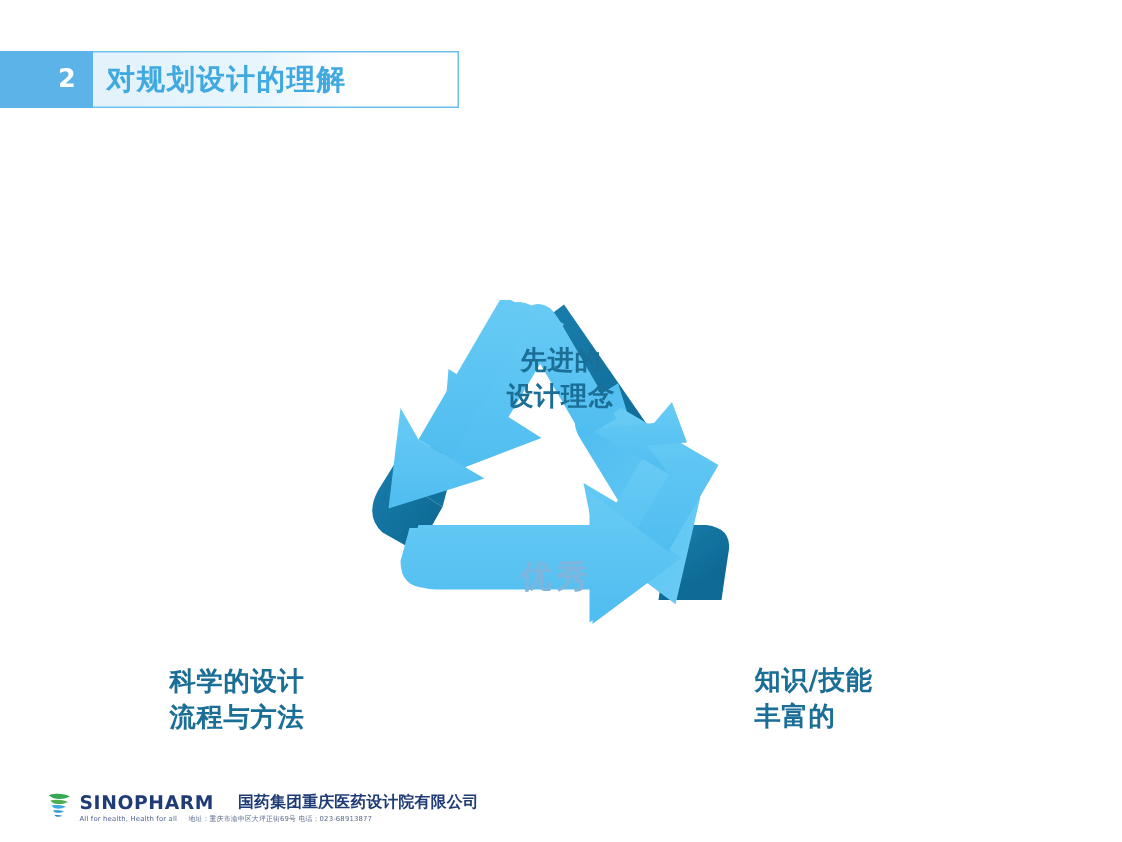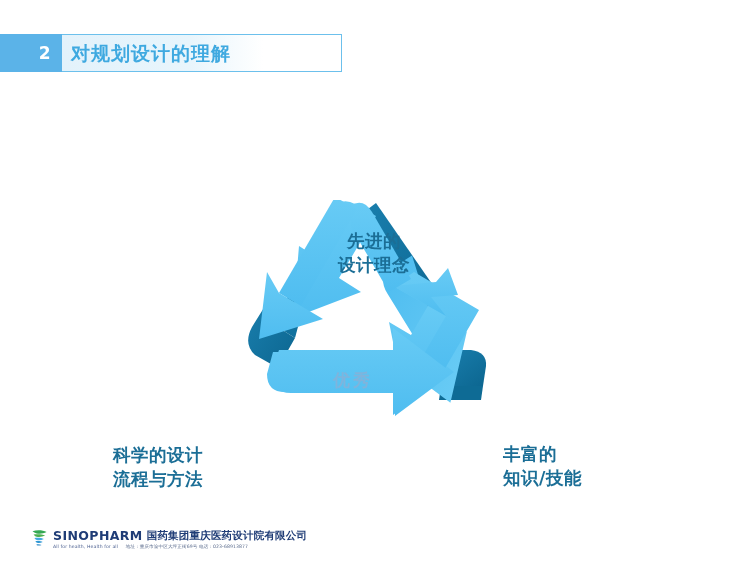--- a/index.html
+++ b/index.html
@@ -41,21 +41,21 @@
     font-size: 17px;
     font-weight: bold;
     display: flex;
     align-items: center;
     justify-content: flex-end;
     padding-right: 11px;
     box-sizing: border-box;
     letter-spacing: 0.5px;
   }
   .header-title-box {
-    width: 280px;
+    width: 244px;
     box-sizing: border-box;
     border: 1px solid #6CC0EC;
     border-left: none;
     background: linear-gradient(to right, #E3F2FB 0%, #E8F5FC 46%, #FFFFFF 72%, #FFFFFF 100%);
     display: flex;
     align-items: center;
     padding-left: 9px;
   }
   .header-title-text {
     color: #3FA9E0;
@@ -76,26 +76,26 @@
   .recycle-svg {
     position: absolute;
     left: 243px;
     top: 104px;
     width: 262px;
     height: 226px;
   }
 
   .center-label {
     position: absolute;
-    left: 300px;
+    left: 318px;
     top: 270px;
     width: 106px;
     text-align: center;
     color: #7FB4DC;
-    font-size: 17px;
+    font-size: 21px;
     font-weight: bold;
     line-height: 1.72;
     letter-spacing: 3px;
     pointer-events: none;
   }
   .center-label span { display: block; }
 
   .node-label {
     position: absolute;
     color: #1B6E96;
@@ -151,21 +151,21 @@
   .footer-brand {
     color: #1F3C76;
     font-size: 12.5px;
     font-weight: bold;
     letter-spacing: 0.4px;
   }
   .footer-company {
     color: #1F3C76;
     font-size: 10.5px;
     font-weight: bold;
-    margin-left: 4px;
+    margin-left: 16px;
     letter-spacing: 0.2px;
   }
   .footer-line2 {
     margin-top: 1px;
     color: #6B7A99;
     font-size: 4.6px;
     letter-spacing: 0.1px;
     white-space: nowrap;
     transform-origin: left top;
   }
@@ -288,22 +288,22 @@
       <span>科学的设计</span>
       <span>流程与方法</span>
     </div>
 
     <div class="node-label node-top">
       <span>先进的</span>
       <span>设计理念</span>
     </div>
 
     <div class="node-label node-right">
+      <span>知识/技能</span>
       <span>丰富的</span>
-      <span>知识/技能</span>
     </div>
   </div>
 
   <div class="footer">
     <svg class="footer-logo-mark" viewBox="0 0 17 19" xmlns="http://www.w3.org/2000/svg">
       <path d="M1.5 2.2 C6 0.6 12 1.0 15.6 3.0 C12.4 4.6 9.0 5.0 5.6 4.4 C4.0 4.0 2.6 3.2 1.5 2.2 Z" fill="#34A853"></path>
       <path d="M2.6 5.6 C6.4 4.8 11.2 5.2 14.2 6.6 C11.4 8.0 8.4 8.4 5.6 7.8 C4.4 7.5 3.4 6.7 2.6 5.6 Z" fill="#4CB050"></path>
       <path d="M3.4 9.0 C6.6 8.4 10.4 8.7 12.9 9.9 C10.5 11.1 8.0 11.4 5.7 10.9 C4.7 10.6 4.0 10.0 3.4 9.0 Z" fill="#3FA9E0"></path>
       <path d="M4.4 12.3 C6.9 11.9 9.8 12.1 11.7 13.0 C9.8 13.9 7.9 14.1 6.1 13.7 C5.3 13.5 4.8 13.0 4.4 12.3 Z" fill="#2F97D4"></path>
       <path d="M5.4 15.4 C7.2 15.1 9.2 15.3 10.6 15.9 C9.2 16.6 7.8 16.7 6.5 16.4 C5.9 16.3 5.6 15.9 5.4 15.4 Z" fill="#2E8BC8"></path>

